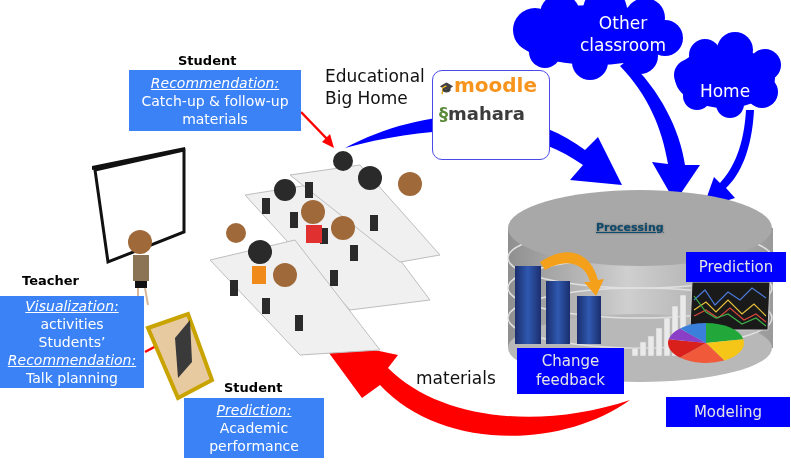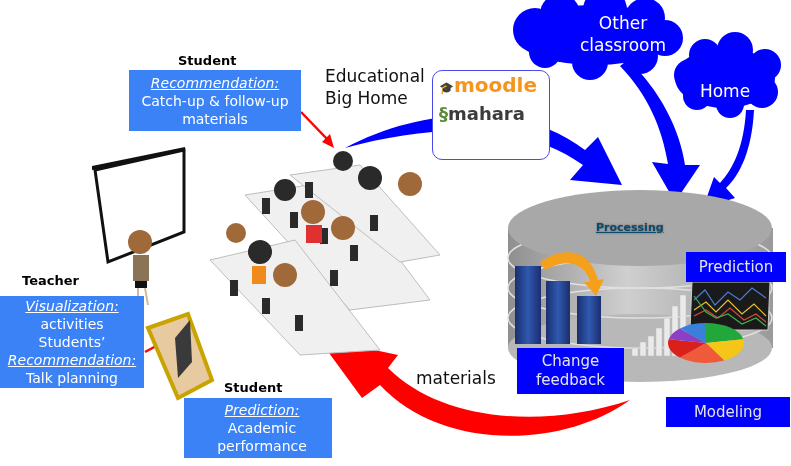--- a/index.html
+++ b/index.html
@@ -210,17 +210,17 @@
 <div class="abs role" style="left:22px;top:273px;">Teacher</div>
 <div class="abs redbox" style="left:0px;top:296px;width:144px;height:92px;">
   <div class="h">Visualization:</div>
   <div>activities</div>
   <div>Students’</div>
   <div class="h">Recommendation:</div>
   <div>Talk planning</div>
 </div>
 
 <div class="abs role" style="left:224px;top:380px;">Student</div>
-<div class="abs redbox" style="left:184px;top:398px;width:140px;height:60px;padding-left:8px;">
+<div class="abs redbox" style="left:184px;top:398px;width:140px;height:60px;">
   <div class="h">Prediction:</div>
   <div>Academic</div>
   <div>performance</div>
 </div>
 
 </body></html>

